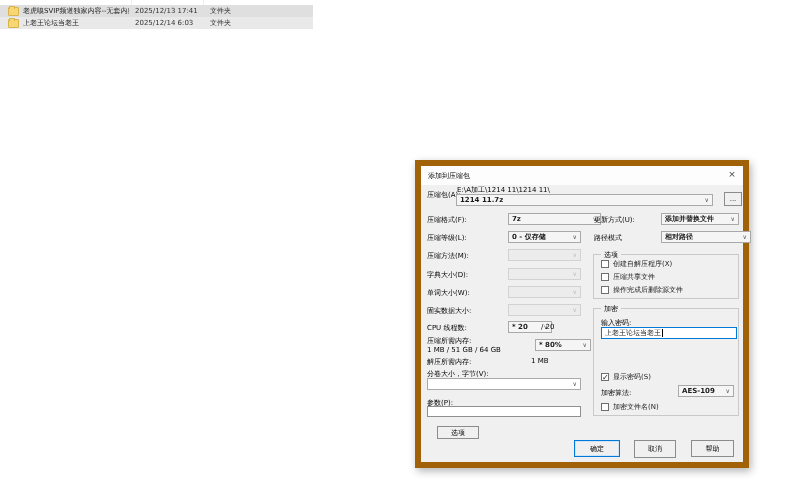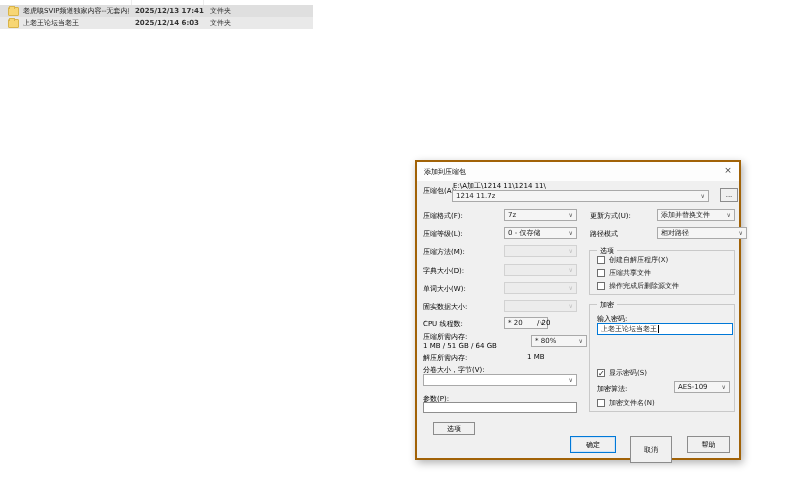--- a/index.html
+++ b/index.html
@@ -8,35 +8,35 @@
   
   .filelist{position:absolute;left:0;top:0;width:320px;height:30px;}
   .frow{position:absolute;left:0;width:313px;height:12px;display:flex;align-items:center;}
   .frow.sel{background:#dfdfdf;}
   .frow.alt{background:#e9e9e9;}
   .foldericon{position:relative;width:9px;height:7px;background:#f7d674;border:1px solid #d9b44a;
               border-radius:1px;margin-left:8px;flex:0 0 auto;}
   .foldericon::before{content:"";position:absolute;left:0;top:-2px;width:4px;height:2px;
               background:#f7d674;border:1px solid #d9b44a;border-bottom:none;border-radius:1px 1px 0 0;}
   .fname{margin-left:4px;width:106px;white-space:nowrap;overflow:hidden;}
-  .fdate{position:absolute;left:135px;white-space:nowrap;color:#333;font-weight:bold;}
+  .fdate{position:absolute;left:135px;white-space:nowrap;color:#333;}
   .ftype{position:absolute;left:210px;white-space:nowrap;color:#333;}
   .colsep{position:absolute;top:0;width:1px;height:29px;background:#ececec;}
   
   .dialog{position:absolute;left:415px;top:160px;width:322px;height:296px;background:#f0f0f0;
-          border:2px solid #a16207;box-shadow:2px 3px 8px rgba(0,0,0,0.30);}
+          border:6px solid #a16207;box-shadow:2px 3px 8px rgba(0,0,0,0.30);}
   .titlebar{position:absolute;left:0;top:0;width:100%;height:19px;background:#fdfdfd;}
   .titletext{position:absolute;left:7px;top:5px;color:#000;}
   .closebtn{position:absolute;right:4px;top:2px;width:14px;height:13px;text-align:center;
             line-height:13px;font-size:9px;color:#444;cursor:default;}
   .lbl{position:absolute;color:#000;white-space:nowrap;}
   
   .combo{position:absolute;height:12px;background:#f5f5f5;border:1px solid #a9a9a9;
          display:flex;align-items:center;box-sizing:border-box;padding:0 3px;}
-  .combo .cval{white-space:nowrap;overflow:hidden;}
+  .combo .cval{white-space:nowrap;overflow:hidden;font-weight:bold;}
   .combo .chev{margin-left:auto;font-size:6px;color:#555;line-height:10px;}
   .combo.disabled{background:#ececec;border-color:#d2d2d2;}
   .combo.disabled .chev{color:#bdbdbd;}
   
   .tinput{position:absolute;background:#ffffff;border:1px solid #8f8f8f;box-sizing:border-box;
           display:flex;align-items:center;padding:0 3px;}
   .tinput.focus{border-color:#0078d7;}
   .caret{display:inline-block;width:1px;height:8px;background:#000;margin-left:1px;}
   
   .btn{position:absolute;background:#f0f0f0;border:1px solid #8c8c8c;box-sizing:border-box;
@@ -82,21 +82,21 @@
 
     <span class="lbl" style="left:6px;top:24px">压缩包(A):</span>
     <span class="lbl" style="left:36px;top:19px">E:\A加工\1214 11\1214 11\</span>
     <div class="combo" style="left:35px;top:28px;width:257px">
       <span class="cval">1214 11.7z</span>
       <span class="chev">∨</span>
     </div>
     <div class="btn" style="left:303px;top:26px;width:18px;height:14px">...</div>
 
     <span class="lbl" style="left:6px;top:49px">压缩格式(F):</span>
-    <div class="combo" style="left:87px;top:47px;width:73px">
+    <div class="combo" style="left:87px;top:47px;width:93px">
       <span class="cval">7z</span>
       <span class="chev">∨</span>
     </div>
 
     <span class="lbl" style="left:6px;top:67px">压缩等级(L):</span>
     <div class="combo" style="left:87px;top:65px;width:73px">
       <span class="cval">0 - 仅存储</span>
       <span class="chev">∨</span>
     </div>
 
@@ -197,16 +197,16 @@
     <div class="combo" style="left:257px;top:219px;width:56px">
       <span class="cval">AES-109</span>
       <span class="chev">∨</span>
     </div>
     <div class="cbrow" style="left:180px;top:236px">
       <span class="cbbox"></span>
       <span>加密文件名(N)</span>
     </div>
 
     <div class="btn focusblue" style="left:153px;top:274px;width:46px;height:17px">确定</div>
-    <div class="btn" style="left:213px;top:274px;width:42px;height:27px">取消</div>
+    <div class="btn" style="left:213px;top:274px;width:42px;height:18px">取消</div>
     <div class="btn" style="left:270px;top:274px;width:43px;height:17px">帮助</div>
   </div>
 </div>
 
 </body></html>

